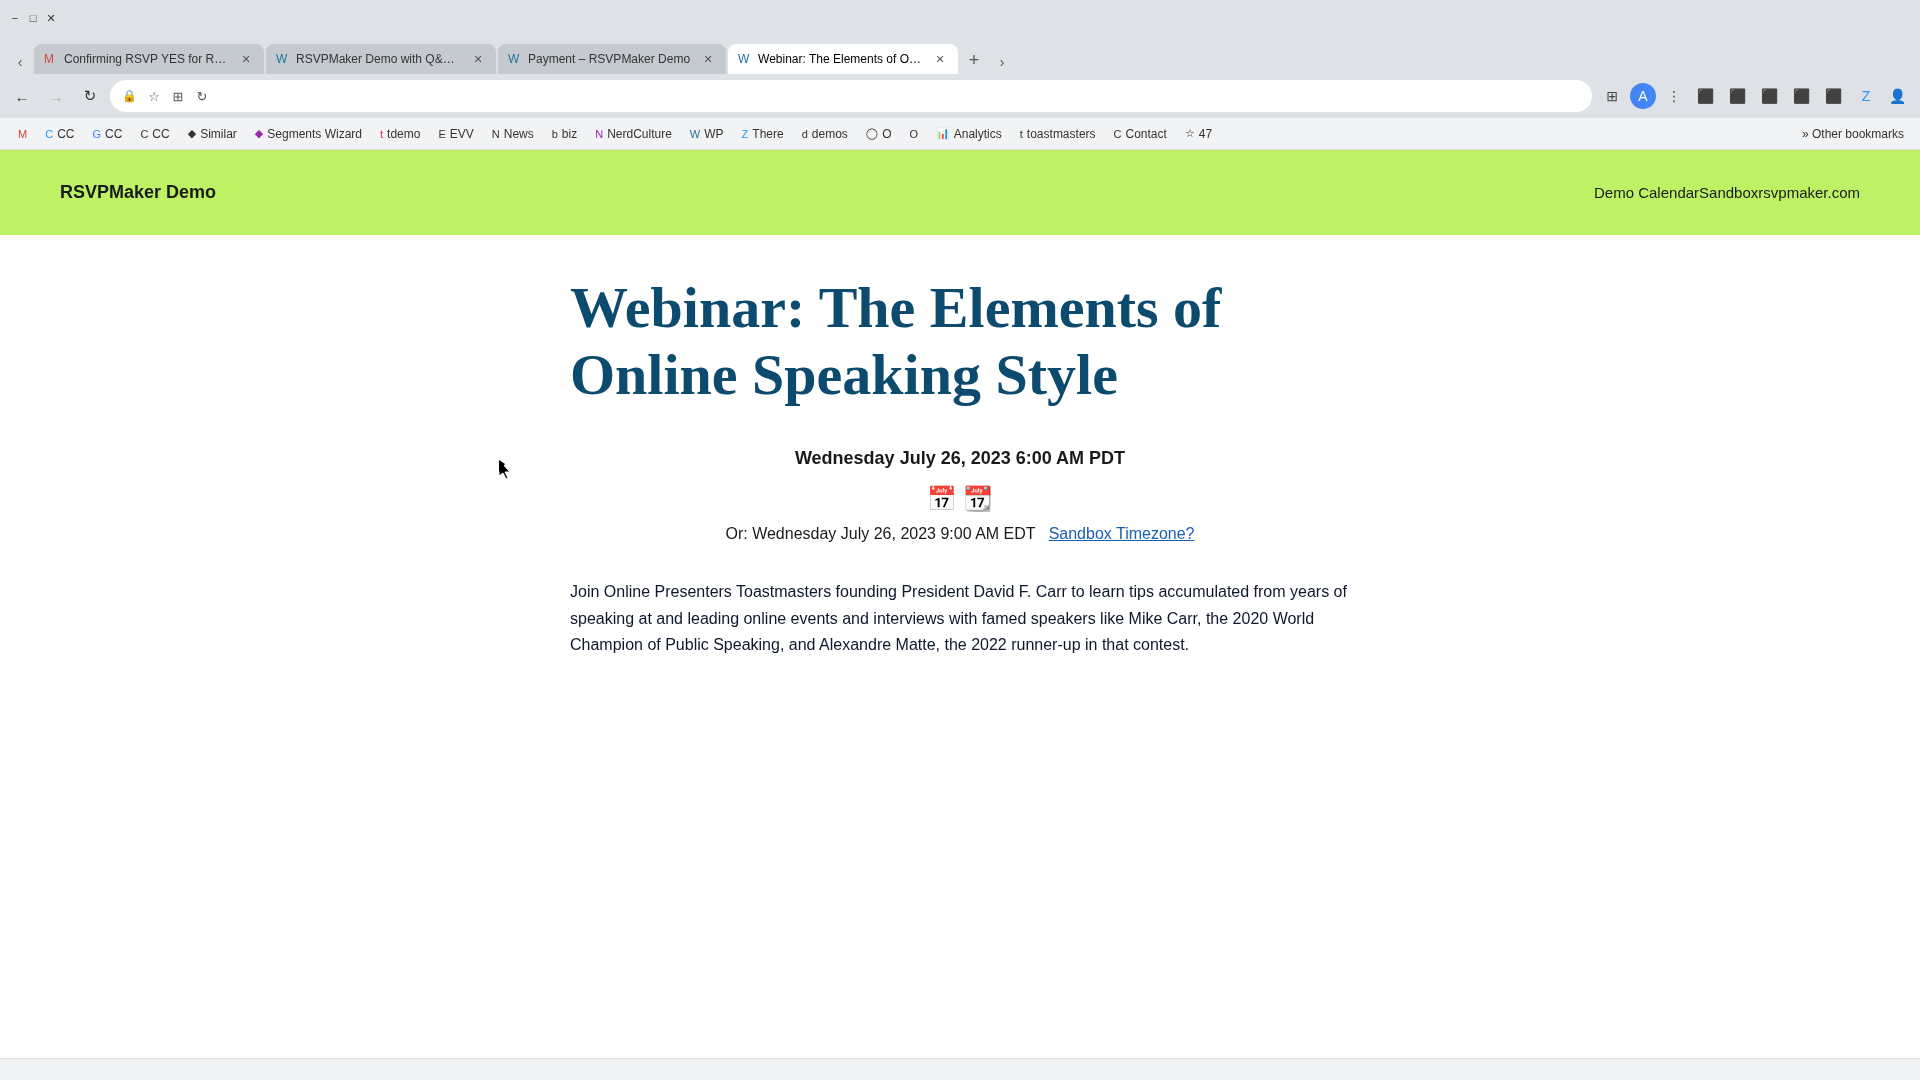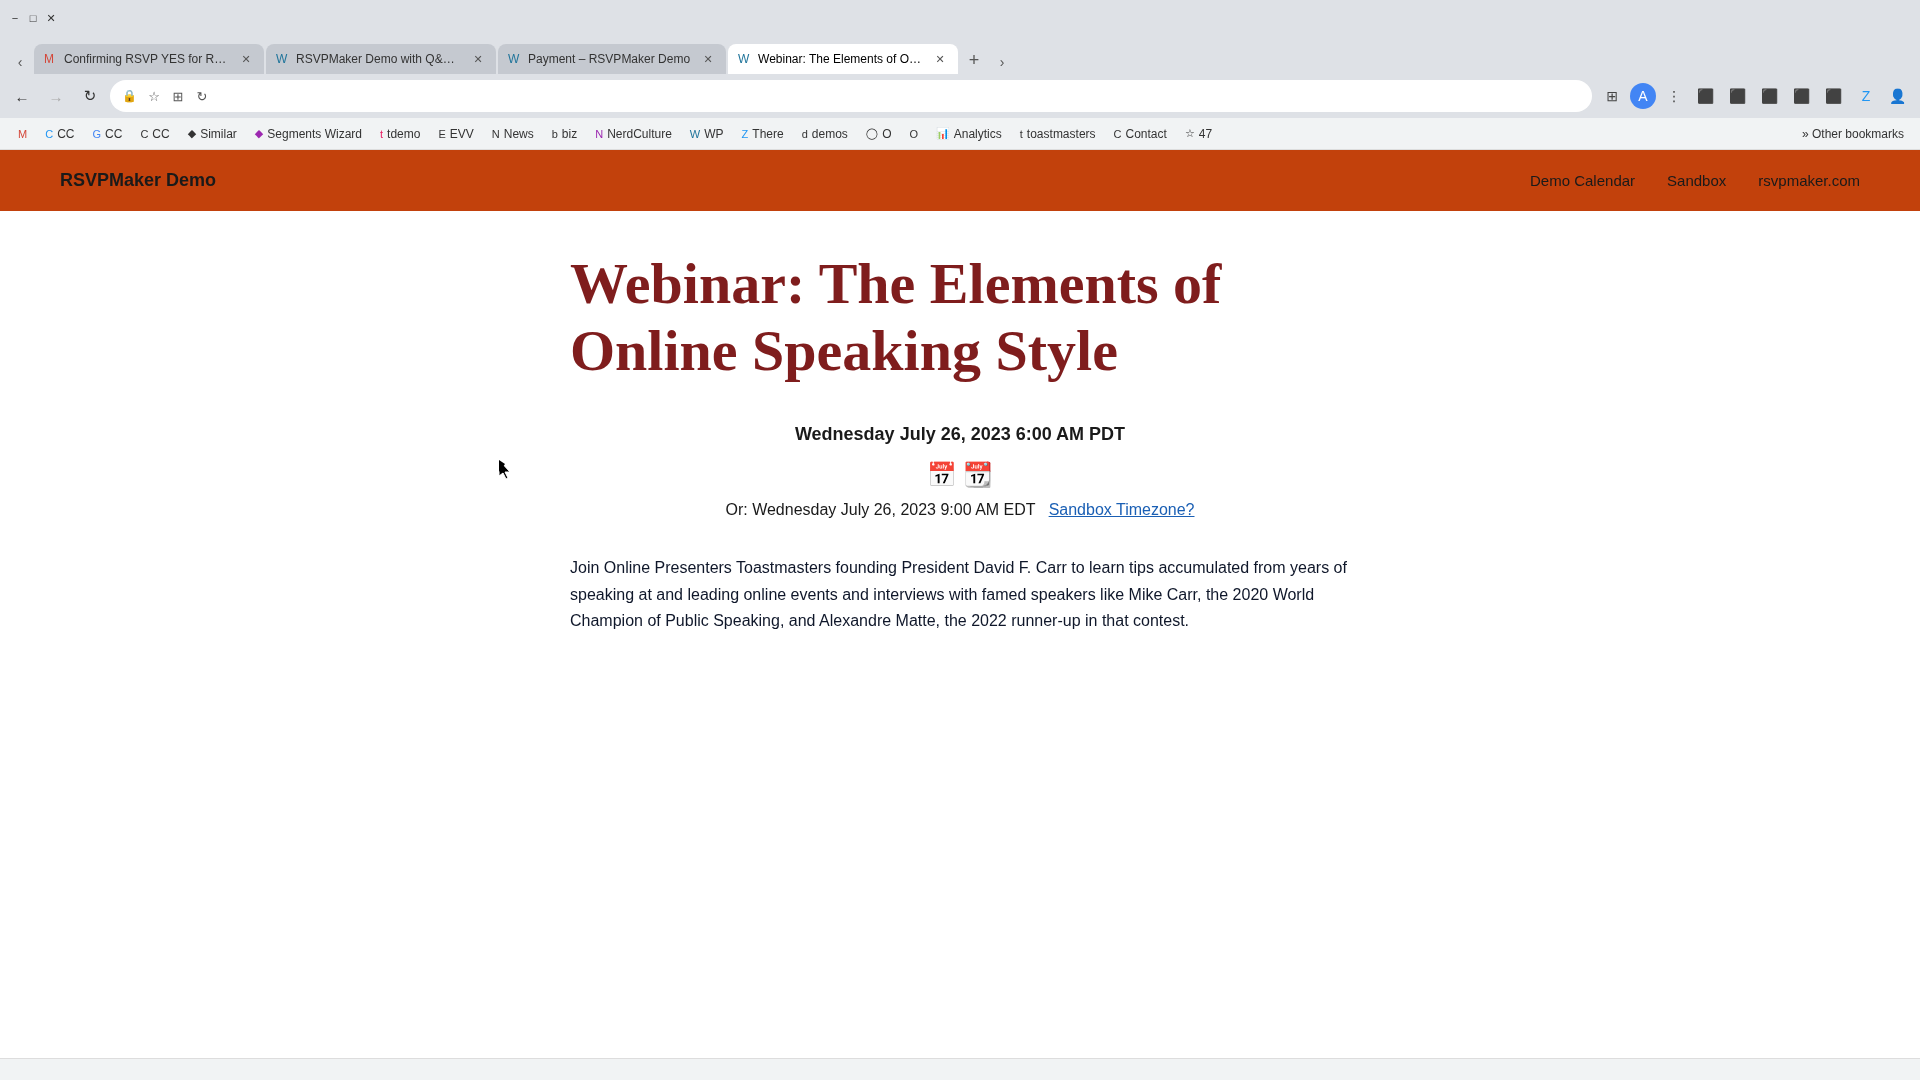--- a/index.html
+++ b/index.html
@@ -252,33 +252,32 @@
     .page-wrapper {
       background: #fff;
       min-height: calc(1080px - 36px - 38px - 44px - 32px);
     }
 
     
     .site-header {
       display: flex;
       align-items: center;
       justify-content: space-between;
-      padding: 20px 60px;
-      background: #c2410c;
+      padding: 32px 60px;
+      background: #bef264;
     }
 
     .site-logo {
       font-size: 18px;
       font-weight: 600;
       color: #1a1a1a;
     }
 
     .site-nav {
       display: flex;
-      gap: 32px;
       align-items: center;
     }
 
     .nav-link {
       font-size: 15px;
       color: #1a1a1a;
       text-decoration: none;
       cursor: pointer;
     }
 
@@ -286,21 +285,21 @@
     .main-content {
       max-width: 900px;
       margin: 0 auto;
       padding: 40px 60px 60px 60px;
     }
 
     .event-title {
       font-size: 58px;
       font-weight: 700;
       line-height: 1.15;
-      color: #7f1d1d;
+      color: #0c4a6e;
       margin-bottom: 40px;
       font-family: Georgia, serif;
     }
 
     .event-datetime {
       text-align: center;
       margin-bottom: 20px;
     }
 
     .datetime-primary {

